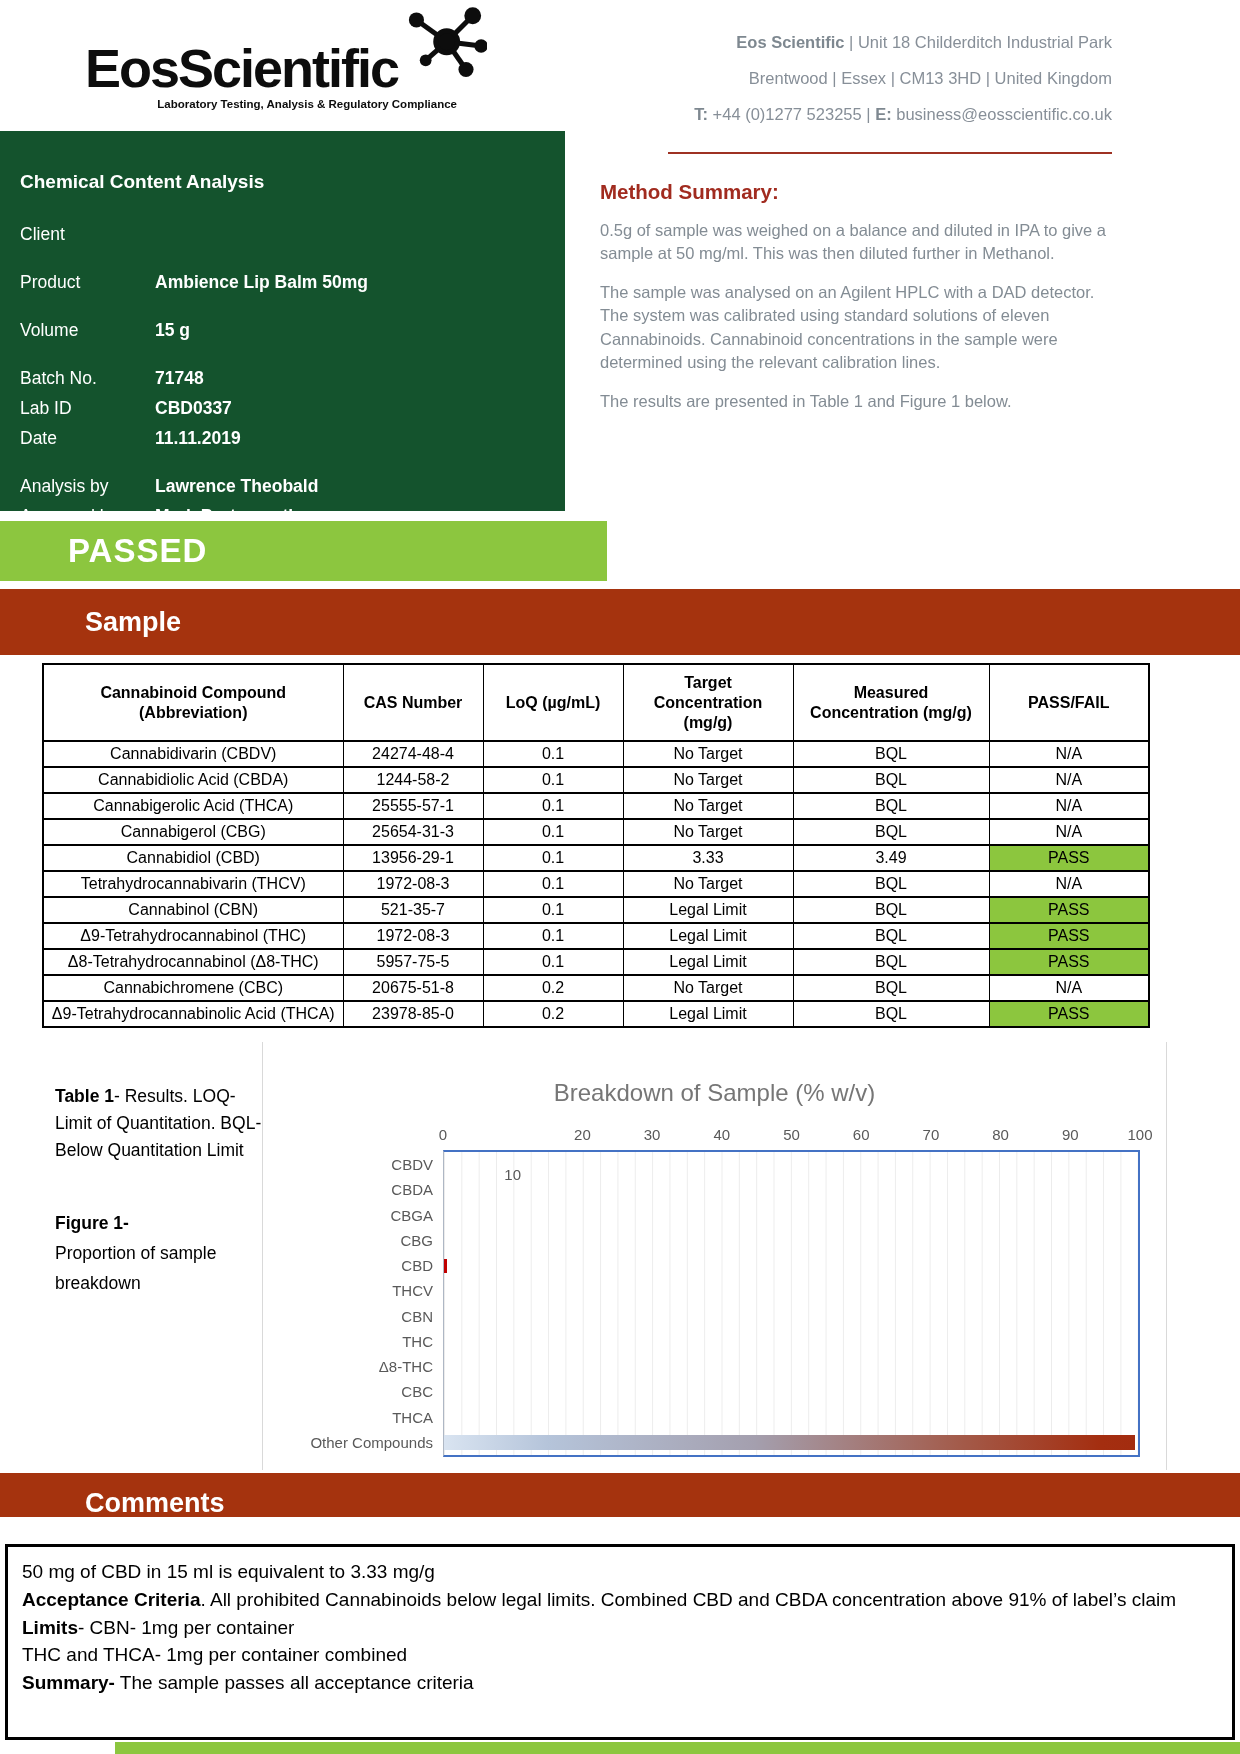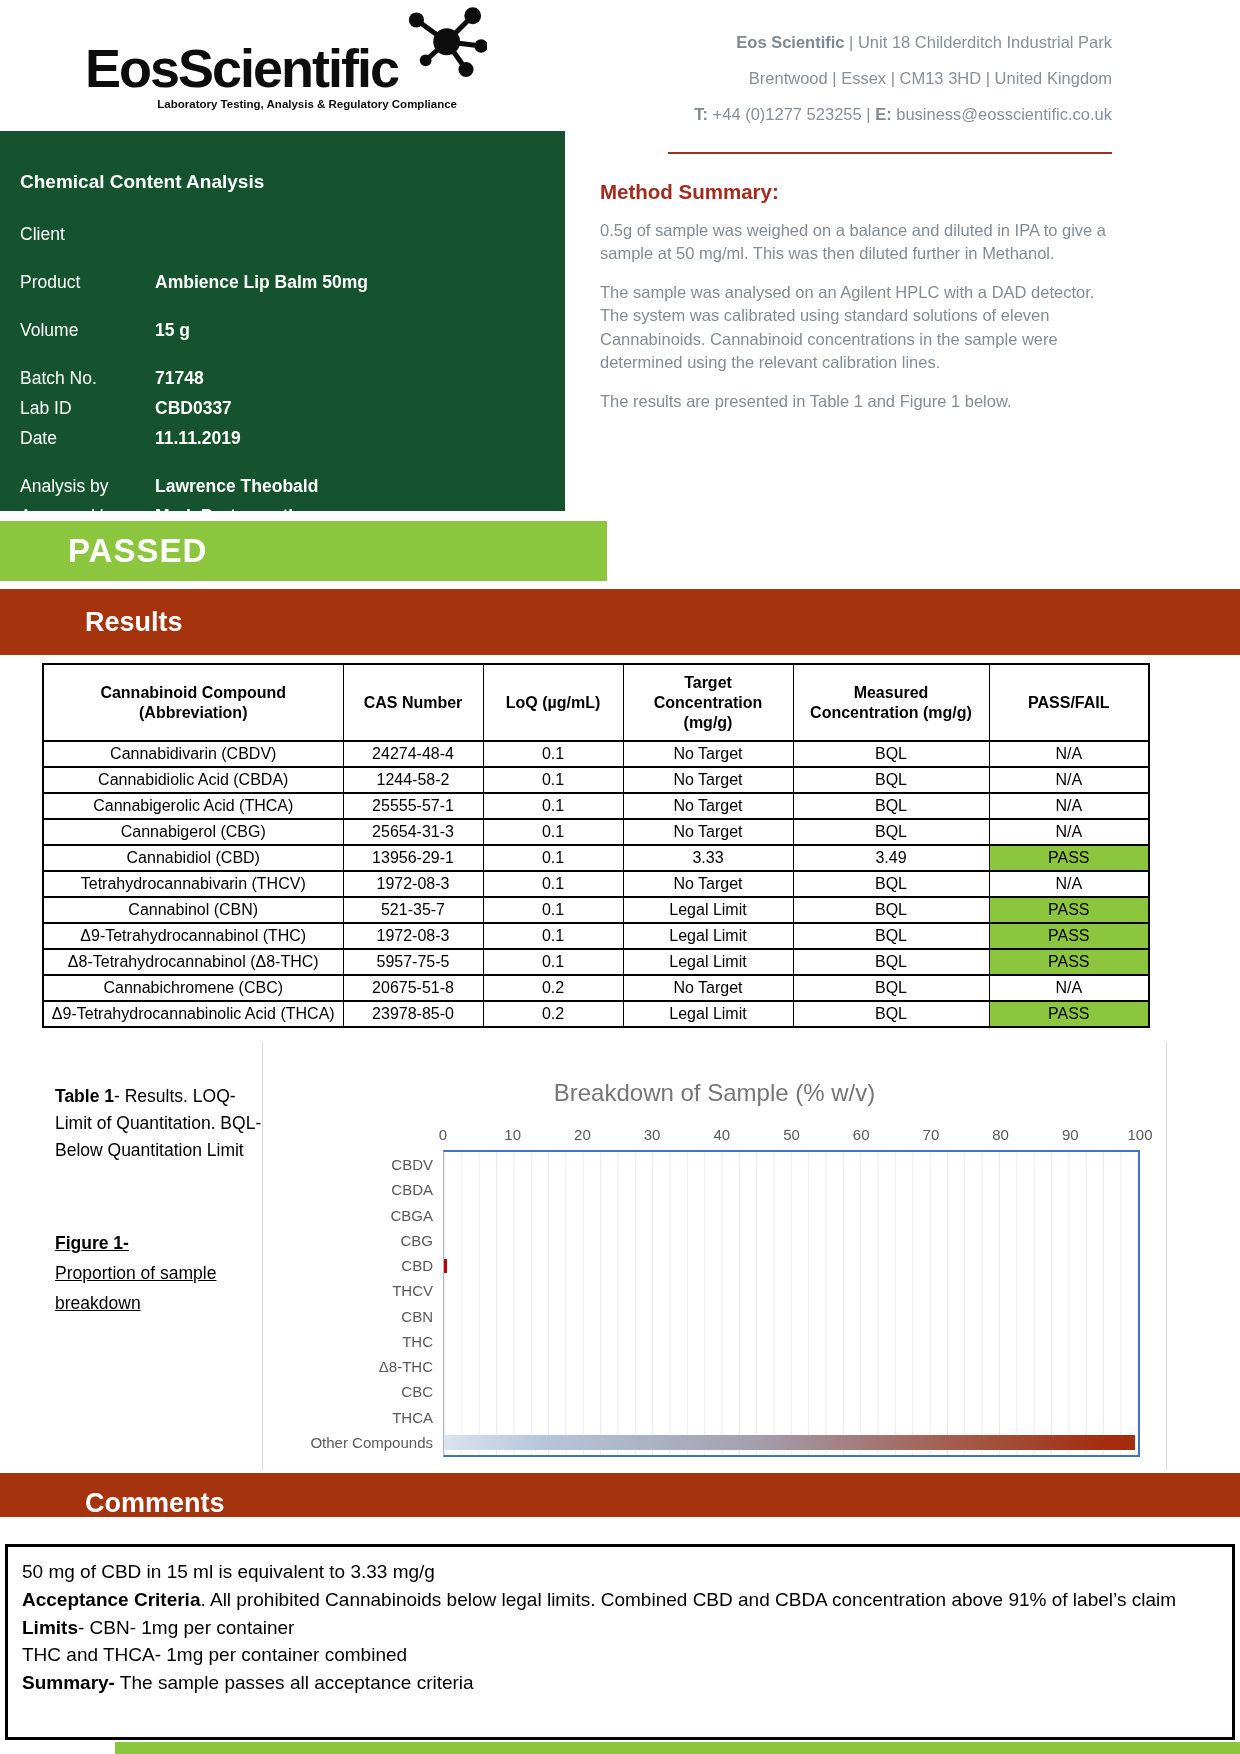--- a/index.html
+++ b/index.html
@@ -53,21 +53,21 @@
   .results-table { border:2px solid #000; }
   .results-table th, .results-table td { border-top-width:2px; border-bottom-width:2px; text-align:center; }
   .rt-th { font-weight:700; height:77px; padding:2px 6px; line-height:1.25; }
   .rt-td { height:26px; padding:1px 6px; line-height:1.2; }
   .cell-pass { background:#8CC63E; }
 
   
   .captions { position:absolute; left:55px; top:1083px; width:215px; }
   .cap { font-size:17.5px; line-height:1.55; margin:0; }
   .cap strong { font-weight:700; }
-  .cap-fig { margin-top:65px; line-height:1.7;text-decoration:underline; }
+  .cap-fig { margin-top:45px; line-height:1.7; }
   .cap-fig strong { display:block; }
 
   
   .chart { position:absolute; left:262px; top:1042px; width:905px; height:428px;
     background:#fff; border-left:1px solid #d9d9d9; border-right:1px solid #d9d9d9; padding-top:34px; }
   .chart-title { text-align:center; color:#767676; font-size:24px; line-height:34px; }
   .chart-ticks { position:relative; height:20px; margin:16px 0 4px 180px; width:697px;
     font-size:15px; color:#595959; }
   .tick { position:absolute; top:0; transform:translateX(-50%); }
   .chart-body { display:flex; }
@@ -175,21 +175,21 @@
 
       <p class="method-p">The results are presented in Table 1 and Figure 1 below.</p>
 
   </section>
 
   <div class="passed-banner">
     <span>PASSED</span>
   </div>
 
   <div class="band results-band">
-    <span class="band-label">Results</span>
+    <span class="band-label">Sample</span>
   </div>
 
   <table class="results-table">
     <colgroup>
       <col style="width:300px">
         <col style="width:140px">
         <col style="width:140px">
       <col style="width:170px">
         <col style="width:196px">
         <col style="width:160px">
@@ -312,21 +312,21 @@
     <p class="cap"><strong>Table 1</strong><span>- Results. LOQ-Limit of Quantitation. BQL- Below Quantitation Limit</span></p>
     <p class="cap cap-fig"><strong>Figure 1-</strong><span>Proportion of sample breakdown</span></p>
   </aside>
 
   <section class="chart">
     <div class="chart-title">Breakdown of Sample (% w/v)</div>
     <div class="chart-ticks">
 
         <span class="tick" style="left: 0%;">0</span>
 
-        <span class="tick" style="left: 10%;">10</span>
+        <span class="tick" style="left: 10%; margin-top: 40px;">10</span>
 
         <span class="tick" style="left: 20%;">20</span>
 
         <span class="tick" style="left: 30%;">30</span>
 
         <span class="tick" style="left: 40%;">40</span>
 
         <span class="tick" style="left: 50%;">50</span>
 
         <span class="tick" style="left: 60%;">60</span>

